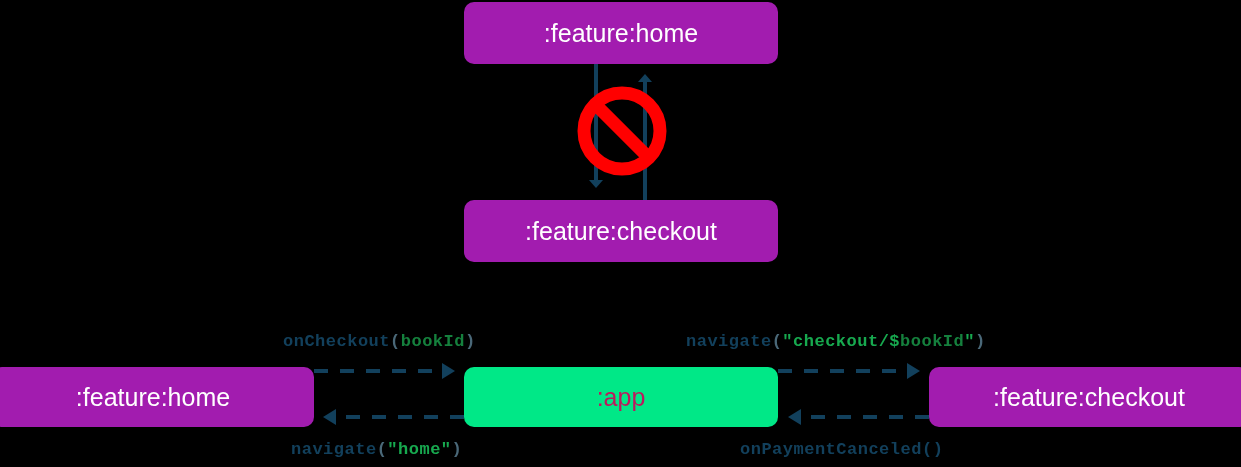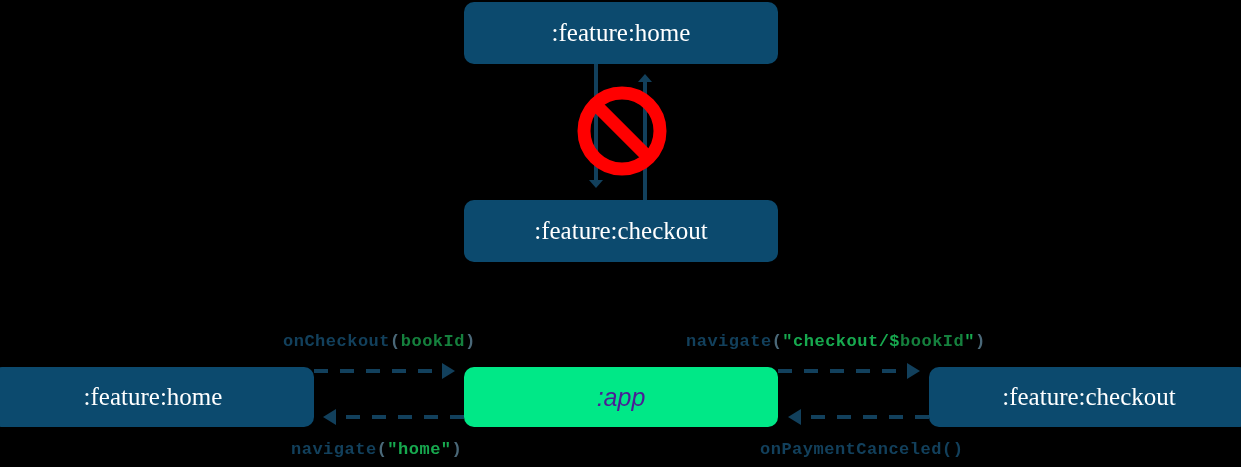--- a/index.html
+++ b/index.html
@@ -21,28 +21,26 @@
     display: flex;
     align-items: center;
     justify-content: center;
     box-sizing: border-box;
     font-family: "Liberation Sans", sans-serif;
     font-size: 25px;
     letter-spacing: 0px;
     white-space: nowrap;
   }
   .node-orange {
-    background: #0c4a6e;
+    background: #a21caf;
     color: #FFFFFF;
-    font-family: Liberation Serif, serif;
   }
   .node-green {
     background: #00E887;
-    color: #4c1d95;
-    font-style: italic;
+    color: #be185d;
   }
   
   #node-home-top   { left: 464px; top: 2px;   width: 314px; height: 62px; }
   #node-checkout-top { left: 464px; top: 200px; width: 314px; height: 62px; }
 
   
   #node-home-bottom     { left: -8px;  top: 367px; width: 322px; height: 60px; }
   #node-app             { left: 464px; top: 367px; width: 314px; height: 60px; }
   #node-checkout-bottom { left: 929px; top: 367px; width: 320px; height: 60px; }
 
@@ -66,21 +64,21 @@
     white-space: nowrap;
   }
   .tok-fn     { color: #12405C; margin-top: 23px; }
   .tok-paren  { color: #4A6878; }
   .tok-arg    { color: #15803d; }
   .tok-string { color: #17A94F; }
 
   #label-oncheckout       { left: 283px; top: 332px; }
   #label-navigate-checkout{ left: 686px; top: 332px; }
   #label-navigate-home    { left: 291px; top: 440px; }
-  #label-onpaymentcanceled{ left: 760px; top: 440px; }
+  #label-onpaymentcanceled{ left: 740px; top: 440px; }
 </style>
 </head>
 <body>
 
 <div id="stage">
 
   <svg id="edges" viewBox="0 0 1241 467" width="1241" height="467">
     <defs>
       <marker id="arrow-navy-down" markerWidth="12" markerHeight="12" refX="3" refY="6" orient="auto" markerUnits="userSpaceOnUse">
         <path d="M0,0 L6,6 L0,12 z" fill="#12405C"></path>

